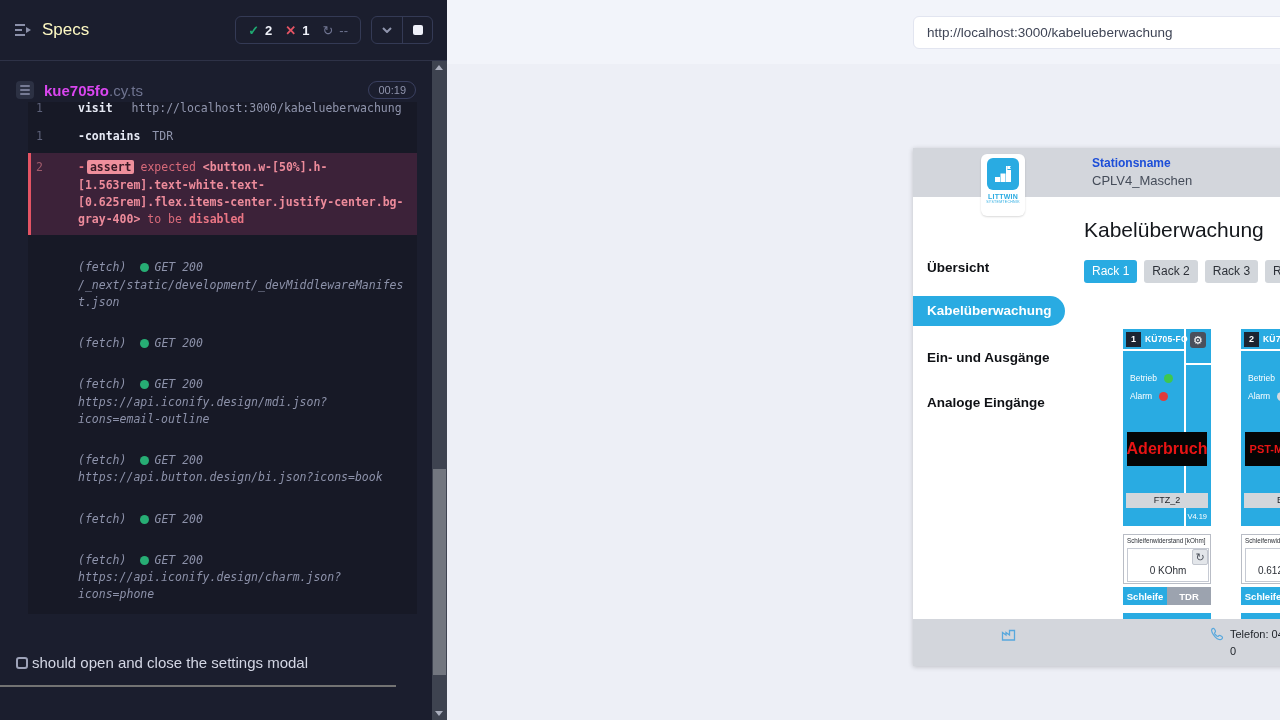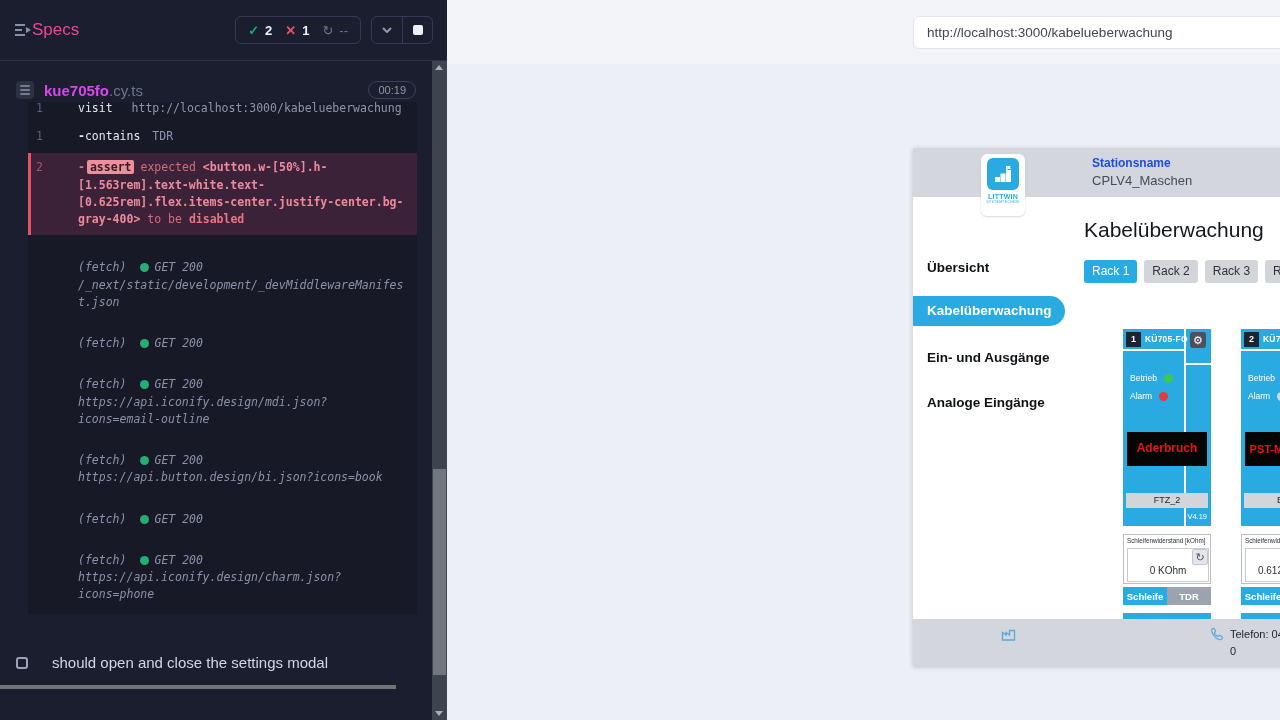--- a/index.html
+++ b/index.html
@@ -3,21 +3,21 @@
 <meta charset="utf-8">
 <style>
   *{margin:0;padding:0;box-sizing:border-box}
   html,body{width:1280px;height:720px;overflow:hidden}
   body{font-family:"Liberation Sans",sans-serif;background:#edeff6}
   .frame{position:relative;width:1280px;height:720px}
 
   
   .runner{position:absolute;left:0;top:0;width:447px;height:720px;background:#1b1e2e;color:#9095ad}
   .runner-header{position:absolute;left:0;top:0;width:100%;height:61px;border-bottom:1px solid #2e3247;display:flex;align-items:center;padding:0 14px}
-  .specs-label{font-size:17px;color:#ec4899;}
+  .specs-label{font-size:17px;color:#fef9c3;margin-left:10px}
   .stats{margin-left:auto;display:flex;align-items:center;gap:13px;border:1px solid #343a55;border-radius:6px;height:28px;padding:0 12px;margin-right:10px}
   .stat{display:flex;align-items:center;gap:6px;font-size:13px;font-weight:bold;color:#f0f2fa}
   .ic-check{color:#1fa971;font-weight:bold;font-size:13px}
   .ic-x{color:#e45464;font-weight:bold;font-size:13px}
   .stat.pending{color:#6f7491;font-weight:normal}
   .ic-restart{color:#6f7491;font-size:13px}
   .controls{display:flex;border:1px solid #343a55;border-radius:6px;height:28px;overflow:hidden}
   .ctrl{width:30px;display:flex;align-items:center;justify-content:center;background:transparent;border:none;cursor:pointer}
   .ctrl + .ctrl{border-left:1px solid #343a55}
   .stop-sq{width:10px;height:10px;background:#eef0f8;border-radius:2px}
@@ -27,36 +27,36 @@
   .file-icon i{display:block;height:2px;background:#767b94;border-radius:1px}
   .spec-name{font-size:15px;font-weight:bold;color:#d946ef}
   .spec-ext{font-size:15px;color:#6f7490}
   .spec-time{margin-left:auto;border:1px solid #3a4060;border-radius:20px;padding:2px 9px;font-size:11px;color:#9095ad}
 
   .log{position:absolute;left:0;top:102px;width:432px;height:538px;overflow:hidden;font-family:"DejaVu Sans Mono",monospace;font-size:11.5px;line-height:1.5}
   .visit-block{margin:0 15px 0 28px;background:#171926;height:21px;overflow:hidden;position:relative}
   .crow{position:relative;padding:5px 10px 5px 50px}
   .visit-block .crow{margin-top:-7px}
   .crow .num{position:absolute;left:8px;top:5px;color:#5d6179}
-  .cmd-kw{font-weight:normal;color:#e6e9f4}
+  .cmd-kw{font-weight:bold;color:#e6e9f4}
   .cmd-arg{color:#9095ad;margin-left:12px}
   .section-row{margin:12px 0 8px 30px;display:flex;align-items:center;gap:8px;font-family:"Liberation Sans",sans-serif;font-size:11px;font-weight:bold;letter-spacing:.4px;color:#878ca5}
   .cmds-block{margin:0 15px 0 28px;background:#171926;padding-bottom:10px}
   .assert-row{background:#3c2239;border-left:3px solid #e45464;padding:6px 10px 7px 47px;color:#d86a7a;overflow-wrap:anywhere;margin-top:3px}
   .assert-row .num{left:5px;top:6px;color:#a05b6b}
   .dash{font-weight:bold;color:#e6e9f4}
   .assert-row .dash{color:#e8717f}
   .chip{background:#ef8f9c;color:#381a26;font-weight:bold;padding:0 3px;border-radius:2px;margin:0 6px 0 2px}
   .aw{color:#d86a7a}
   .atarget{color:#ed8b9b;font-weight:bold}
   .astate{font-weight:bold;color:#ea7584;margin-left:7px}
   .fetch{position:relative;padding:0 12px 0 50px;margin-top:24px;color:#8d92aa;font-style:italic}
   .fdot{display:inline-block;width:9px;height:9px;border-radius:50%;background:#27ad74;margin:0 5px 0 14px;vertical-align:-1px}
   .furl{display:block;overflow-wrap:anywhere}
-  .next-test{position:absolute;left:0;top:646px;width:396px;padding:8px 16px 14px;display:flex;align-items:center;gap:24px;border-bottom:4px solid #737373;font-size:15px;color:#d3d6e4;cursor:pointer}
+  .next-test{position:absolute;left:0;top:646px;width:396px;padding:8px 16px 14px;display:flex;align-items:center;gap:4px;border-bottom:2px solid #737373;font-size:15px;color:#d3d6e4;cursor:pointer}
   .box-icon{width:12px;height:12px;border:2px solid #9da2b8;border-radius:3px;flex:0 0 auto}
 
   .vscroll{position:absolute;left:432px;top:61px;width:15px;height:659px;background:#3e4350}
   .sarrow{position:absolute;left:3px;width:0;height:0;border-left:4.5px solid transparent;border-right:4.5px solid transparent}
   .sarrow.up{top:4px;border-bottom:5px solid #a9adbc}
   .sarrow.down{bottom:4px;border-top:5px solid #a9adbc}
   .sthumb{position:absolute;left:1px;top:408px;width:13px;height:206px;background:#72767f;cursor:grab}
 
   
   .topbar{position:absolute;left:447px;top:0;width:833px;height:64px;background:#f2f4fa}
@@ -265,21 +265,21 @@
           <button class="c-gear"><span>⚙</span></button>
           <div class="c-led-row r1">
               <span class="c-led-label">Betrieb</span>
               <span class="c-led green"></span>
             </div>
           <div class="c-led-row r2">
               <span class="c-led-label">Alarm</span>
               <span class="c-led" style="background:#e23b3b"></span>
             </div>
           <div class="c-status">
-              <span class="status-main" style="color:#e81414;font-size:12px">Aderbruch</span>
+              <span class="status-main" style="color:#e81414;font-size:16px">Aderbruch</span>
             </div>
           <div class="c-cable">FTZ_2</div>
           <span class="c-version">V4.19</span>
         </div>
         <div class="c-meas">
           <div class="c-meas-label">Schleifenwiderstand [kOhm]</div>
           <div class="c-meas-box">
             <button class="c-refresh"><span>↻</span></button>
             <span class="c-meas-value">0 KOhm</span>
           </div>

